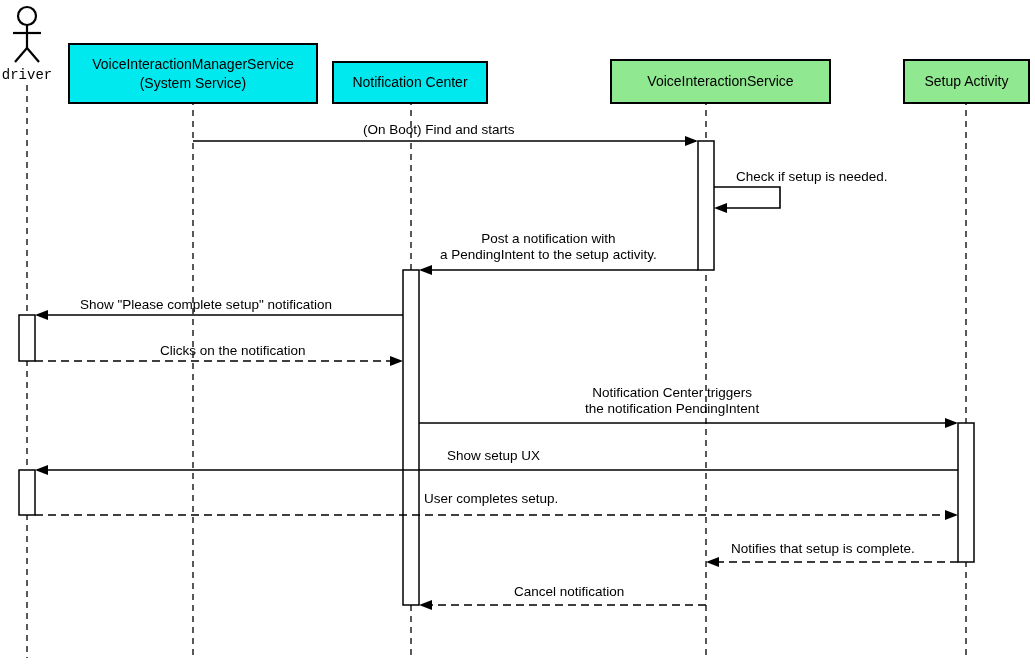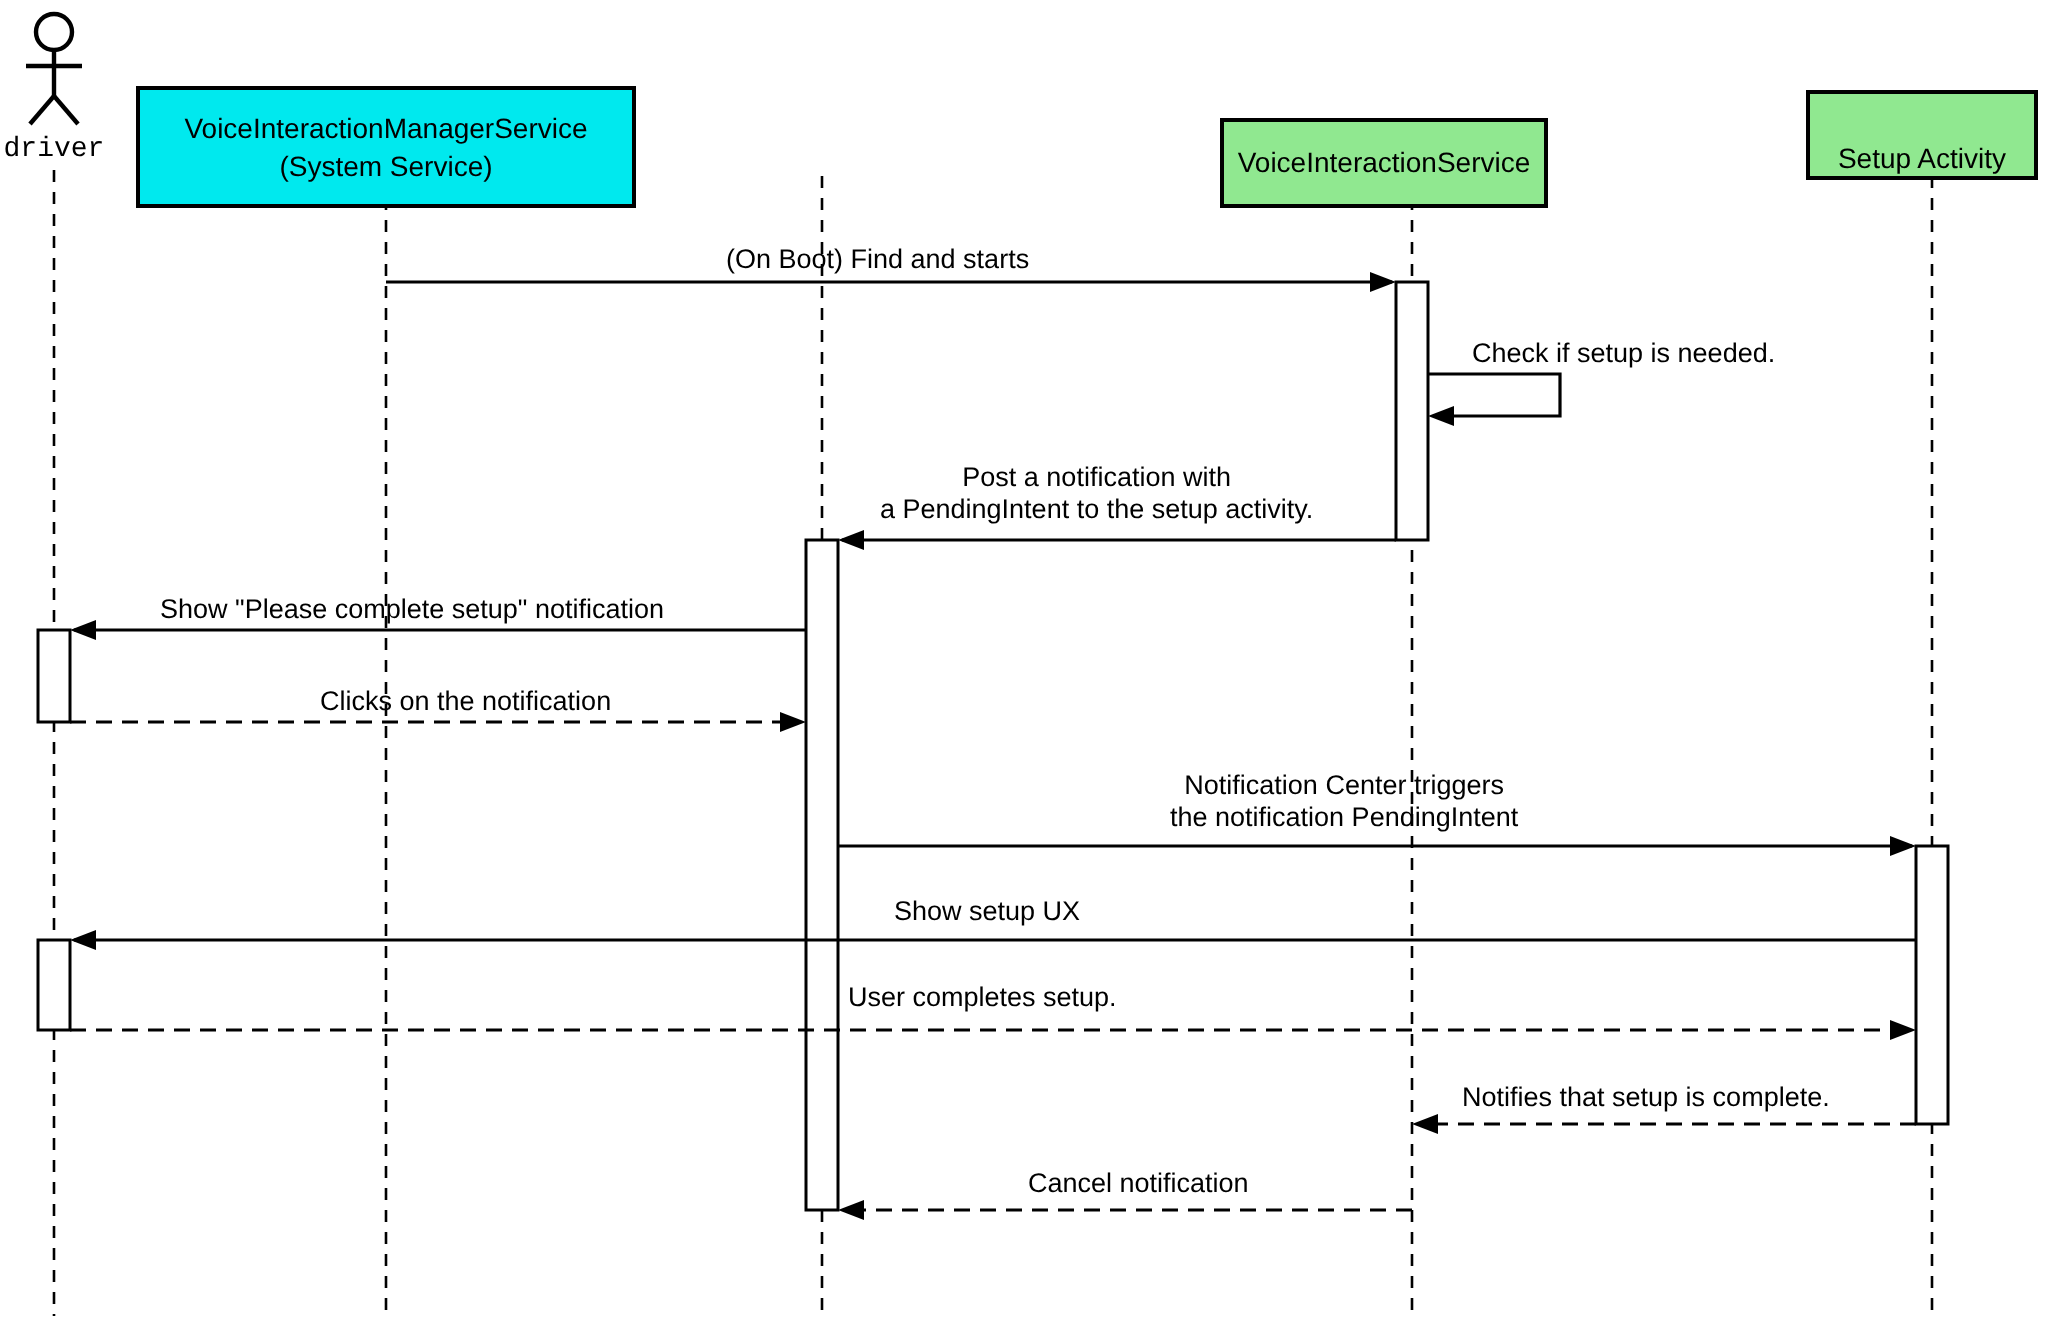--- a/index.html
+++ b/index.html
@@ -101,24 +101,27 @@
       <polygon class="head" points="419,605 432,600 432,610"></polygon>
     </g>
   </svg>
 
   <div class="alabel" style="left:0px;top:67px;width:54px;font-family:Liberation Mono, monospace;">driver</div>
 
   <div class="pbox cyan" style="left:68px;top:27px;width:250px;height:61px;">
     <span>VoiceInteractionManagerService
 (System Service)</span>
   </div>
-  <div class="pbox green" style="left:610px;top:43px;width:164px;height:45px;">
+  <div class="pbox cyan" style="left:332px;top:45px;width:156px;height:43px;">
+    <span>Notification Center</span>
+  </div>
+  <div class="pbox green" style="left:610px;top:43px;width:221px;height:45px;">
     <span>VoiceInteractionService</span>
   </div>
-  <div class="pbox green" style="left:903px;top:29px;width:116px;height:45px;align-items:flex-end;">
+  <div class="pbox green" style="left:903px;top:43px;width:127px;height:45px;">
     <span>Setup Activity</span>
   </div>
 
   <div class="msg" style="left:363px;top:122px;">(On Boot) Find and starts</div>
   <div class="msg" style="left:736px;top:169px;">Check if setup is needed.</div>
   <div class="msg" style="left:440px;top:231px;">Post a notification with
 a PendingIntent to the setup activity.</div>
   <div class="msg" style="left:80px;top:297px;">Show "Please complete setup" notification</div>
   <div class="msg" style="left:140px;top:343px;margin-left:20px;">Clicks on the notification</div>
   <div class="msg" style="left:585px;top:385px;">Notification Center triggers

